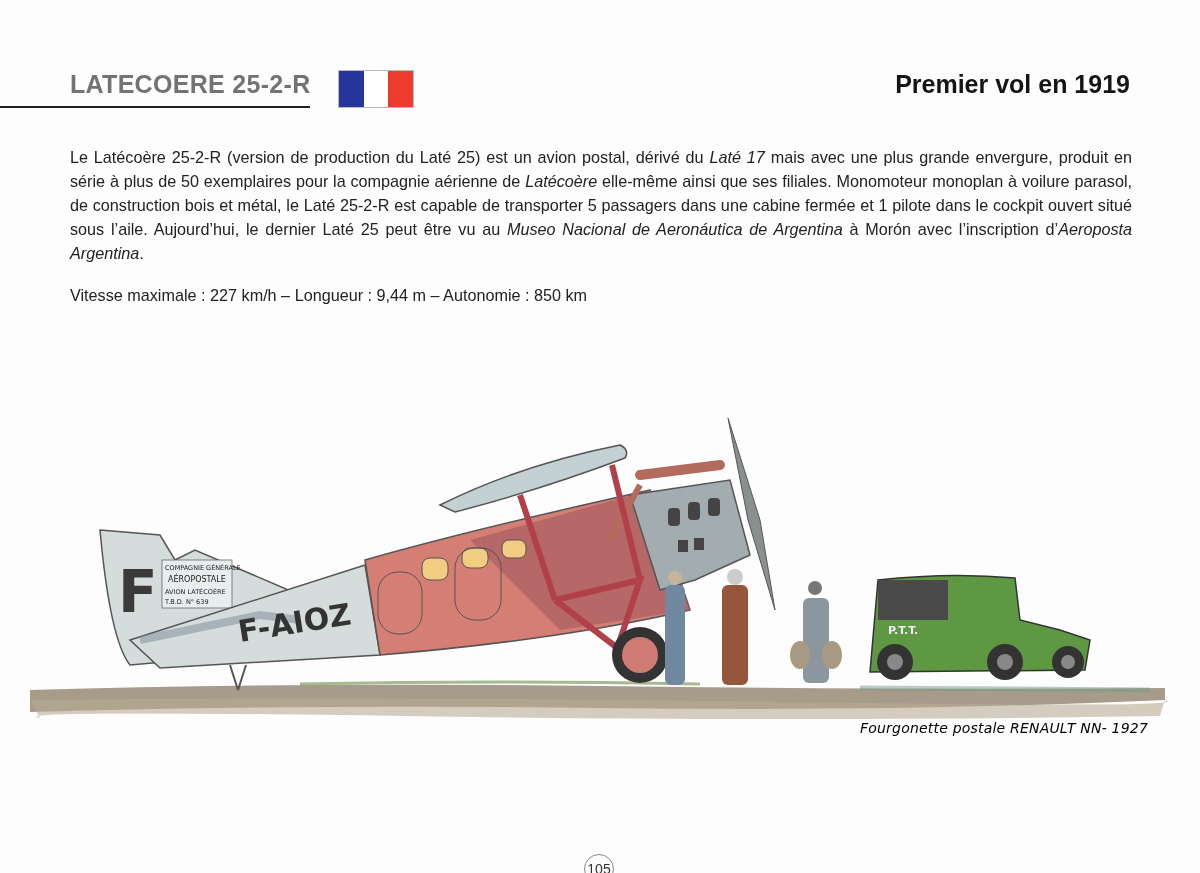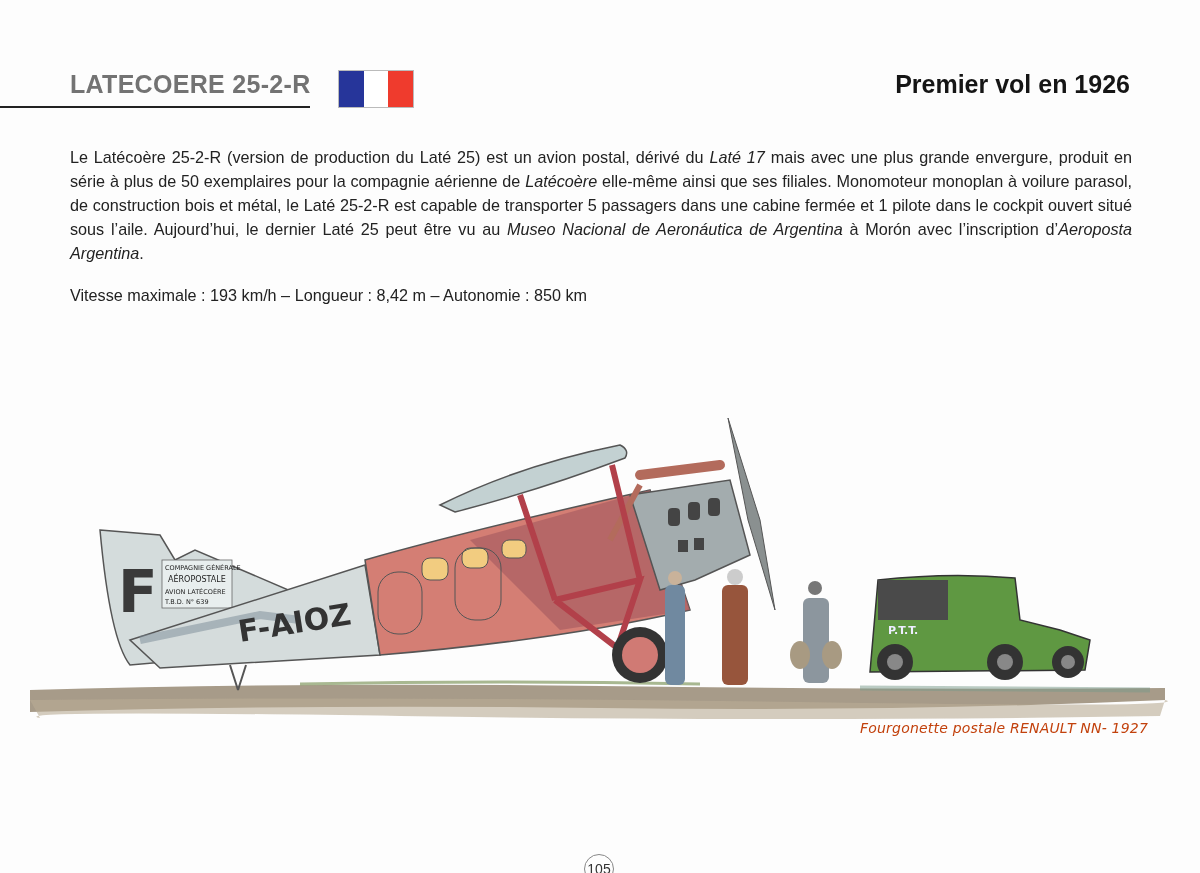--- a/index.html
+++ b/index.html
@@ -11,41 +11,41 @@
   .flag { position: absolute; left: 338px; top: 70px; width: 76px; height: 38px; display: flex;
           border: 1px solid #bbb; box-sizing: border-box; }
   .flag span { flex: 1; display: block; }
   .title-right { position: absolute; right: 70px; top: 70px; font-size: 25px; font-weight: bold; color: #151515; }
   .body-text { position: absolute; left: 70px; top: 145px; width: 1062px; font-size: 16.2px; line-height: 24px;
                text-align: justify; color: #222; }
   .body-text b { font-weight: normal; }
   .specs { position: absolute; left: 70px; top: 283px; font-size: 16.2px; line-height: 24px; color: #222; }
   .illus { position: absolute; left: 0; top: 400px; width: 1200px; height: 330px; }
   .caption { position: absolute; left: 860px; top: 720px; font-family: "DejaVu Sans", sans-serif;
-             font-size: 14px; font-style: italic; color: #c2410c; letter-spacing: 0.2px; }
+             font-size: 14px; font-style: italic; color: #000000; letter-spacing: 0.2px; }
   .page-num { position: absolute; left: 584px; top: 818px; width: 30px; height: 30px; border-radius: 50%;
               border: 1.5px solid #888; font-size: 14px; display: flex; align-items: center; justify-content: center;
               color: #333; box-sizing: border-box; margin-top: 36px; }
 </style>
 </head>
 <body>
 
 <div class="title-left">LATECOERE 25-2-R</div>
 <div class="title-rule"></div>
 <div class="flag">
   <span style="background:#26359a"></span>
   <span style="background:#ffffff"></span>
   <span style="background:#ef3b2d"></span>
 </div>
-<div class="title-right">Premier vol en 1926</div>
+<div class="title-right">Premier vol en 1919</div>
 
 <div class="body-text" id="desc"><span>Le </span><b>Latécoère 25-2-R</b><span> (version de production du </span><b>Laté 25</b><span>) est un avion postal, dérivé du </span><i>Laté 17</i><span> mais avec une plus grande envergure, produit en série à plus de 50 exemplaires pour la compagnie aérienne de </span><i>Latécoère</i><span> elle-même ainsi que ses filiales. Monomoteur monoplan à voilure parasol, de construction bois et métal, le </span><b>Laté 25-2-R</b><span> est capable de transporter 5 passagers dans une cabine fermée et 1 pilote dans le cockpit ouvert situé sous l’aile. Aujourd’hui, le dernier </span><b>Laté 25</b><span> peut être vu au </span><i>Museo Nacional de Aeronáutica de Argentina</i><span> à Morón avec l’inscription d’</span><i>Aeroposta Argentina</i><span>.</span></div>
 
 <div class="specs">
-  <div>Vitesse maximale : 193 km/h – Longueur : 8,42 m – Autonomie : 850 km</div>
+  <div>Vitesse maximale : 227 km/h – Longueur : 9,44 m – Autonomie : 850 km</div>
 </div>
 
 <svg class="illus" viewBox="0 400 1200 330" xmlns="http://www.w3.org/2000/svg">
 
   <g>
     <path d="M30 690 Q300 682 600 686 T1165 688 L1165 700 Q900 712 600 708 T30 712 Z" fill="#8a7a62" opacity="0.75"></path>
     <path d="M30 700 Q400 696 800 702 T1165 700 L1160 716 Q800 722 400 716 T40 718 Z" fill="#b9ab94" opacity="0.6"></path>
     <path d="M300 684 Q500 680 700 684" stroke="#6f8a4a" stroke-width="3" fill="none" opacity="0.6"></path>
     <path d="M860 688 L1150 690" stroke="#7a9a8a" stroke-width="5" opacity="0.5"></path>
   </g>

